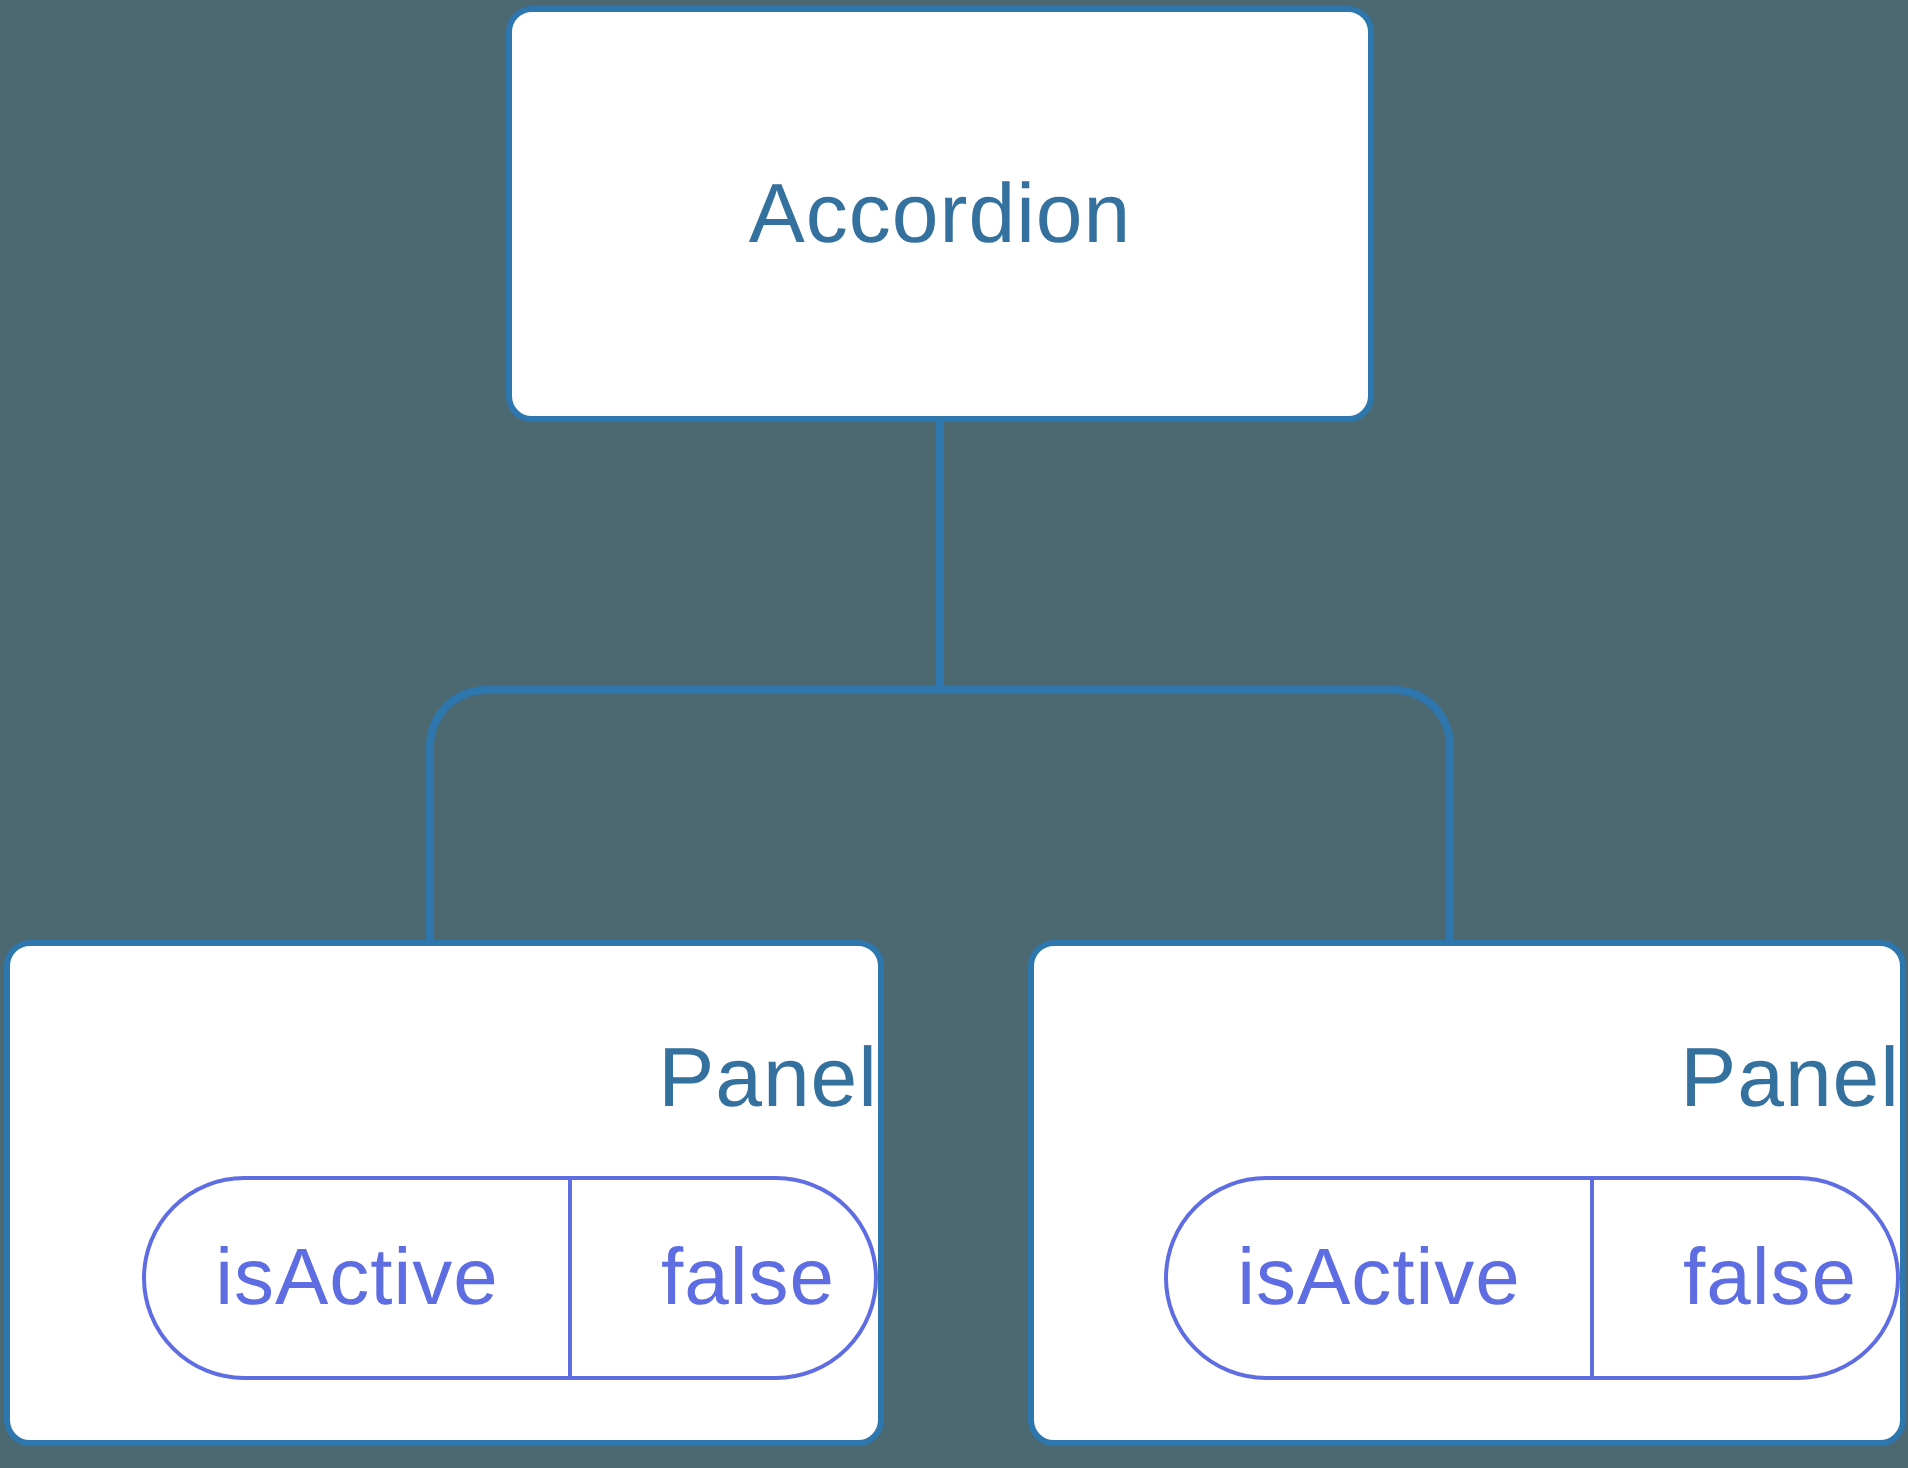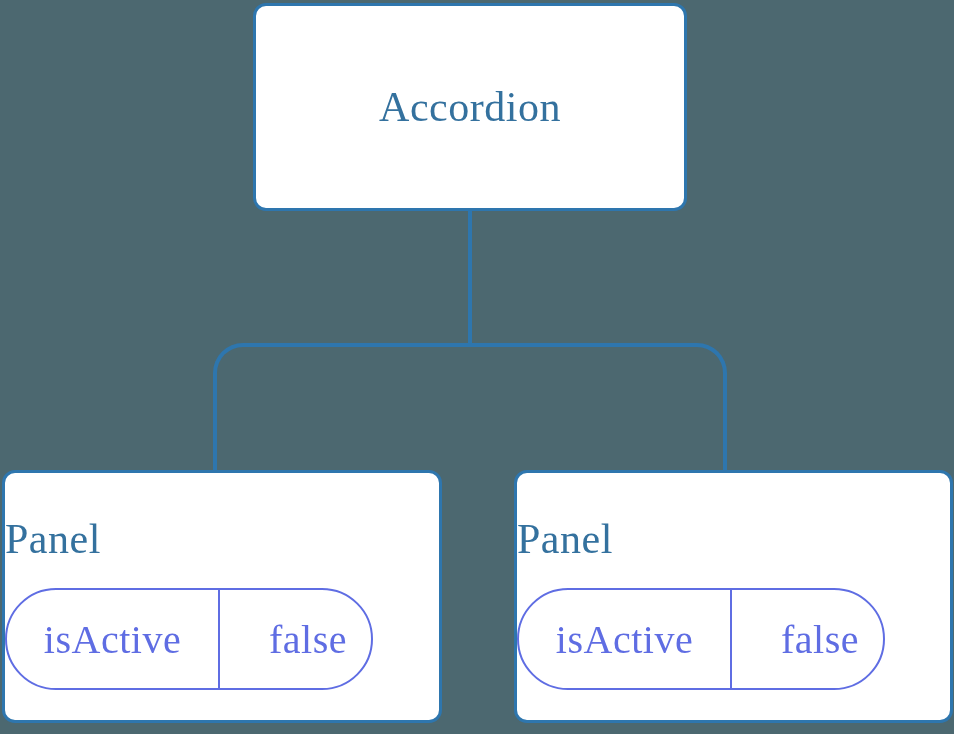--- a/index.html
+++ b/index.html
@@ -15,21 +15,20 @@
   html, body {
     width: 954px; height: 734px;
     font-family: "Liberation Sans", sans-serif;
     background: var(--background);
     overflow: hidden;
   }
   .stage {
     position: relative;
     width: 954px; height: 734px;
     background: var(--background);
-    font-family: Liberation Serif, serif;
   }
   .node {
     position: absolute;
     background: var(--box-bg);
     border: 3px solid var(--box-border);
     border-radius: 13px;
   }
   .node-root {
     left: 253px; top: 3px;
     width: 434px; height: 208px;
@@ -52,21 +51,21 @@
     left: 213px; top: 343px;
     width: 514px; height: 128px;
     border-top: 4px solid var(--connector);
     border-left: 4px solid var(--connector);
     border-right: 4px solid var(--connector);
     border-radius: 30px 30px 0 0;
   }
   .node-panel {
     top: 470px;
     width: 440px; height: 253px;
-    display: flex; flex-direction: column; align-items: flex-start;
+    display: flex; flex-direction: column; align-items: flex-end;
     padding-top: 40px;
   }
   .node-panel.left  { left: 2px; }
   .node-panel.right { left: 514px; width: 439px; }
   .panel-label {
     line-height: 52px;
   }
   .state-pill {
     margin-top: 23px;
     width: 368px; height: 102px;

